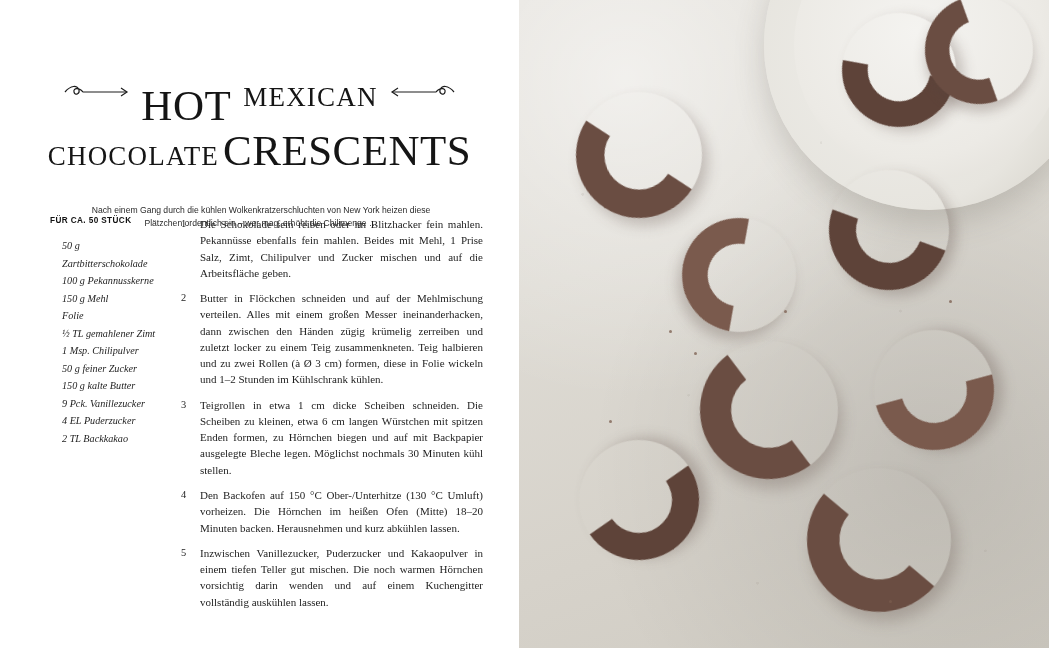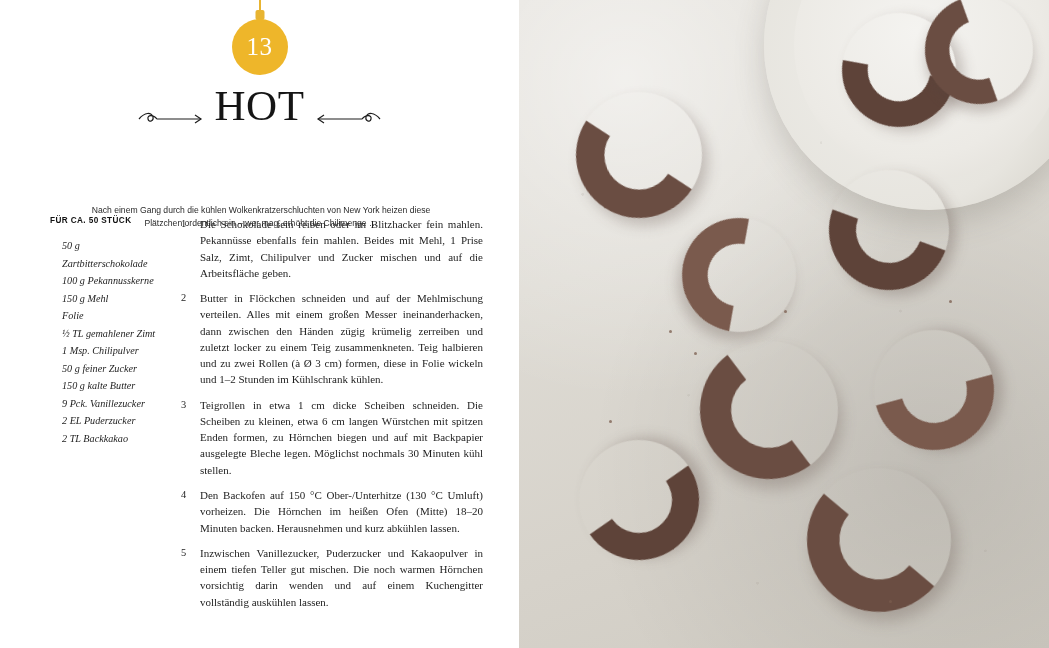--- a/index.html
+++ b/index.html
@@ -80,21 +80,21 @@
   .title-block {
     position: absolute;
     top: 84px;
     left: 30px;
     right: 30px;
     text-align: center;
     line-height: 1;
   }
   .title-row1 {
     display: flex;
-    align-items: flex-end;
+    align-items: flex-start;
     justify-content: center;
     gap: 12px;
     white-space: nowrap;
   }
   .title-row2 {
     margin-top: 2px;
     white-space: nowrap;
   }
   .t-big {
     font-family: "Liberation Serif", serif;
@@ -264,61 +264,61 @@
     opacity: .75;
   }
 </style>
 </head>
 <body>
 
 <div class="page">
 
   <div class="left-page">
 
-    <div class="badge-wrap">
-      <div class="badge-stem"></div>
-      <div class="badge-cap"></div>
-      <div class="badge-circle">13</div>
-    </div>
 
     <div class="title-block">
       <div class="title-row1">
         <span class="flourish">
           <svg width="66" height="16" viewBox="0 0 66 16">
             <path d="M2 8 C8 1, 14 1, 16 6 C17 10, 12 12, 11 8 C10 4, 16 3, 20 8 L64 8" fill="none" stroke="#1d1d1d" stroke-width="1.2"></path>
             <path d="M58 4 L64 8 L58 12" fill="none" stroke="#1d1d1d" stroke-width="1.2"></path>
           </svg>
         </span>
         <span class="t-big">HOT</span>
+        <span class="t-small">MEXICAN</span>
         <span class="flourish">
           <svg width="66" height="16" viewBox="0 0 66 16">
             <path d="M64 8 C58 1, 52 1, 50 6 C49 10, 54 12, 55 8 C56 4, 50 3, 46 8 L2 8" fill="none" stroke="#1d1d1d" stroke-width="1.2"></path>
             <path d="M8 4 L2 8 L8 12" fill="none" stroke="#1d1d1d" stroke-width="1.2"></path>
           </svg>
         </span>
+      </div>
+      <div class="title-row2">
+        <span class="t-small">CHOCOLATE</span>
+        <span class="t-big">CRESCENTS</span>
       </div>
     </div>
 
     <div class="intro">Nach einem Gang durch die kühlen Wolkenkratzerschluchten von New York heizen diese Plätzchen ordentlich ein – wer mag, erhöht die Chilimenge …</div>
 
     <div class="body-cols">
 
       <div class="col-ingredients">
         <div class="ing-head">FÜR CA. 50 STÜCK</div>
         <ul class="ing-list">
           <li>50 g Zartbitterschokolade</li>
           <li>100 g Pekannusskerne</li>
           <li>150 g Mehl</li>
           <li>Folie</li>
           <li>½ TL gemahlener Zimt</li>
           <li>1 Msp. Chilipulver</li>
           <li>50 g feiner Zucker</li>
           <li>150 g kalte Butter</li>
           <li>9 Pck. Vanillezucker</li>
-          <li>2 EL Puderzucker</li>
+          <li>4 EL Puderzucker</li>
           <li>2 TL Backkakao</li>
         </ul>
       </div>
 
       <div class="col-steps">
         <div class="step">
           <div class="step-num">1</div>
           <div class="step-text">Die Schokolade fein reiben oder im Blitzhacker fein mahlen. Pekannüsse ebenfalls fein mahlen. Beides mit Mehl, 1 Prise Salz, Zimt, Chilipulver und Zucker mischen und auf die Arbeitsfläche geben.</div>
         </div>
         <div class="step">

